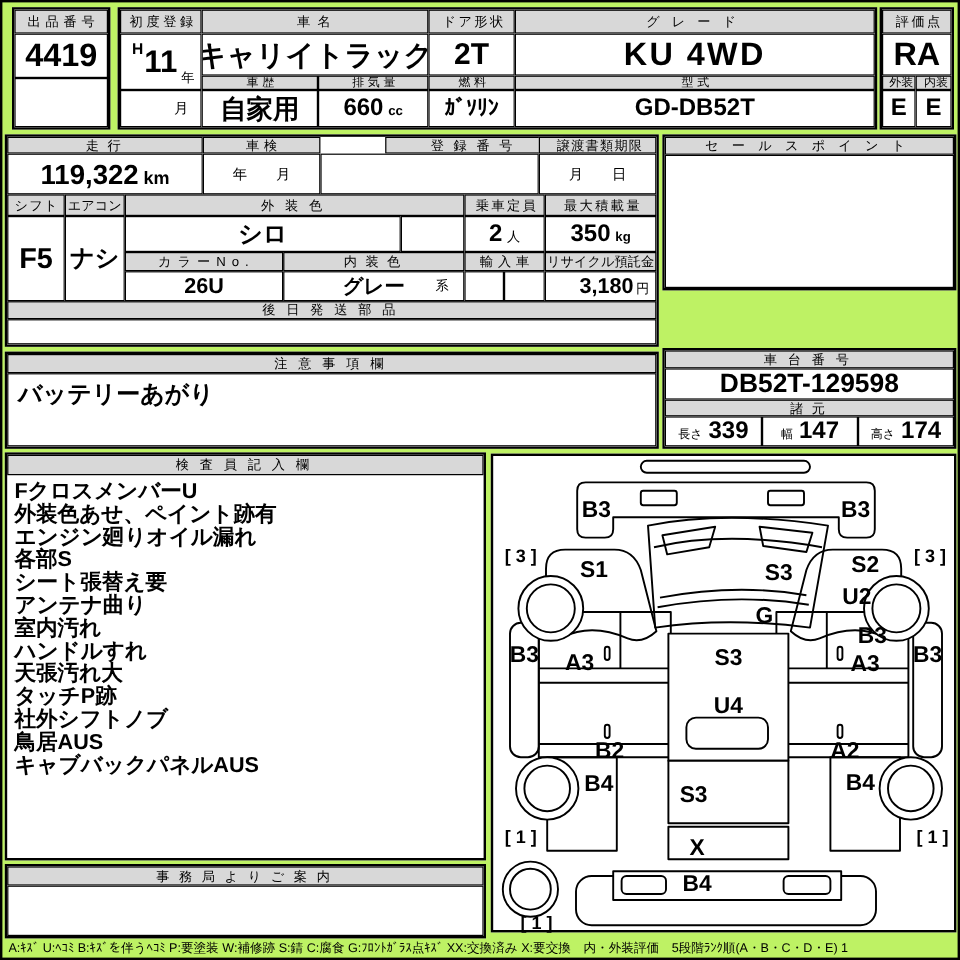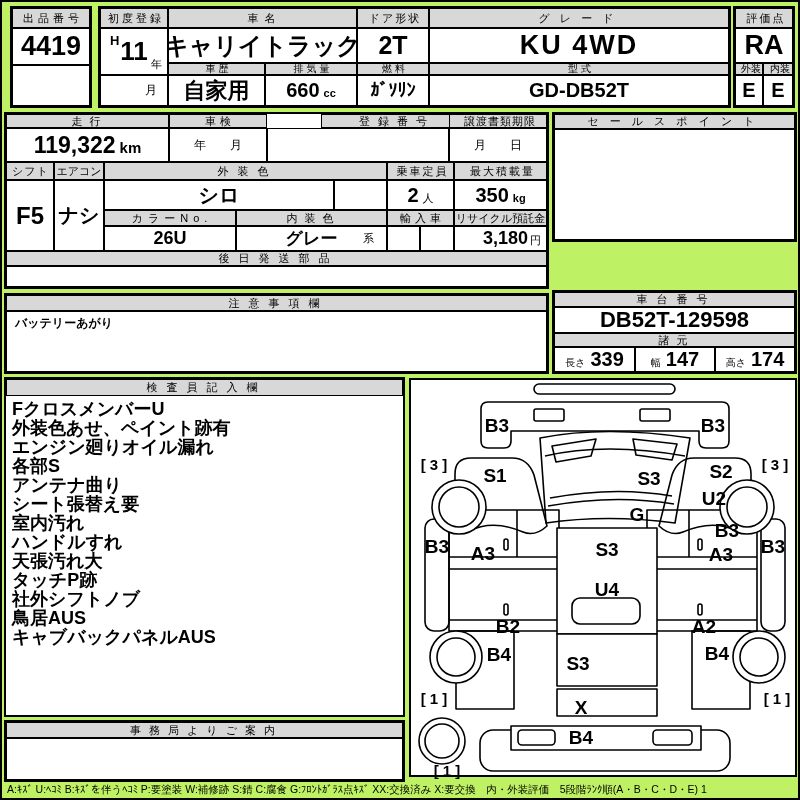--- a/index.html
+++ b/index.html
@@ -121,21 +121,21 @@
     <div class="cell" style="left:448px;top:112px;width:93px;height:25px;justify-content:flex-end;padding-right:5px;">
       <div class="ib"><span style="font-size:18px;">3,180</span><span class="unit" style="font-weight:normal;margin-left:2px;">円</span></div>
     </div>
 
     <div class="hdr" style="left:0;top:137px;width:541px;height:15px;letter-spacing:9px;">後日発送部品</div>
     <div class="cell" style="left:0;top:152px;width:541px;height:21px;"></div>
   </div>
 
   <div class="frame" style="left:2px;top:291px;width:545px;height:81px;">
     <div class="hdr" style="left:0;top:0;width:541px;height:16px;letter-spacing:9px;">注意事項欄</div>
-    <div class="cell" style="left:0;top:16px;width:541px;height:61px;justify-content:flex-start;align-items:flex-start;padding:3px 8px;font-size:12px;font-family:Liberation Serif, serif;">バッテリーあがり</div>
+    <div class="cell" style="left:0;top:16px;width:541px;height:61px;justify-content:flex-start;align-items:flex-start;padding:3px 8px;font-size:20px;font-family:Liberation Serif, serif;">バッテリーあがり</div>
   </div>
 
   <div class="frame" style="left:550px;top:110px;width:245px;height:130px;">
     <div class="hdr" style="left:0;top:0;width:241px;height:15px;letter-spacing:11px;">セールスポイント</div>
     <div class="cell" style="left:0;top:15px;width:241px;height:111px;"></div>
   </div>
 
 
   <div class="frame" style="left:550px;top:288px;width:245px;height:84px;">
     <div class="hdr" style="left:0;top:0;width:241px;height:15px;letter-spacing:9px;">車台番号</div>
@@ -152,22 +152,22 @@
     </div>
   </div>
 
   <div class="frame" style="left:2px;top:375px;width:401px;height:340px;">
     <div class="hdr" style="left:0;top:0;width:397px;height:17px;letter-spacing:9px;">検査員記入欄</div>
     <div style="position:absolute;left:0;top:17px;width:397px;height:319px;padding:4px 0 0 6px;box-sizing:border-box;">
         <div class="note-line">FクロスメンバーU</div>
         <div class="note-line">外装色あせ、ペイント跡有</div>
         <div class="note-line">エンジン廻りオイル漏れ</div>
         <div class="note-line">各部S</div>
+        <div class="note-line">シート張替え要</div>
         <div class="note-line">アンテナ曲り</div>
-        <div class="note-line">シート張替え要</div>
         <div class="note-line">室内汚れ</div>
         <div class="note-line">ハンドルすれ</div>
         <div class="note-line">天張汚れ大</div>
         <div class="note-line">タッチP跡</div>
         <div class="note-line">社外シフトノブ</div>
         <div class="note-line">鳥居AUS</div>
         <div class="note-line">キャブバックパネルAUS</div>
       </div>
   </div>
 

